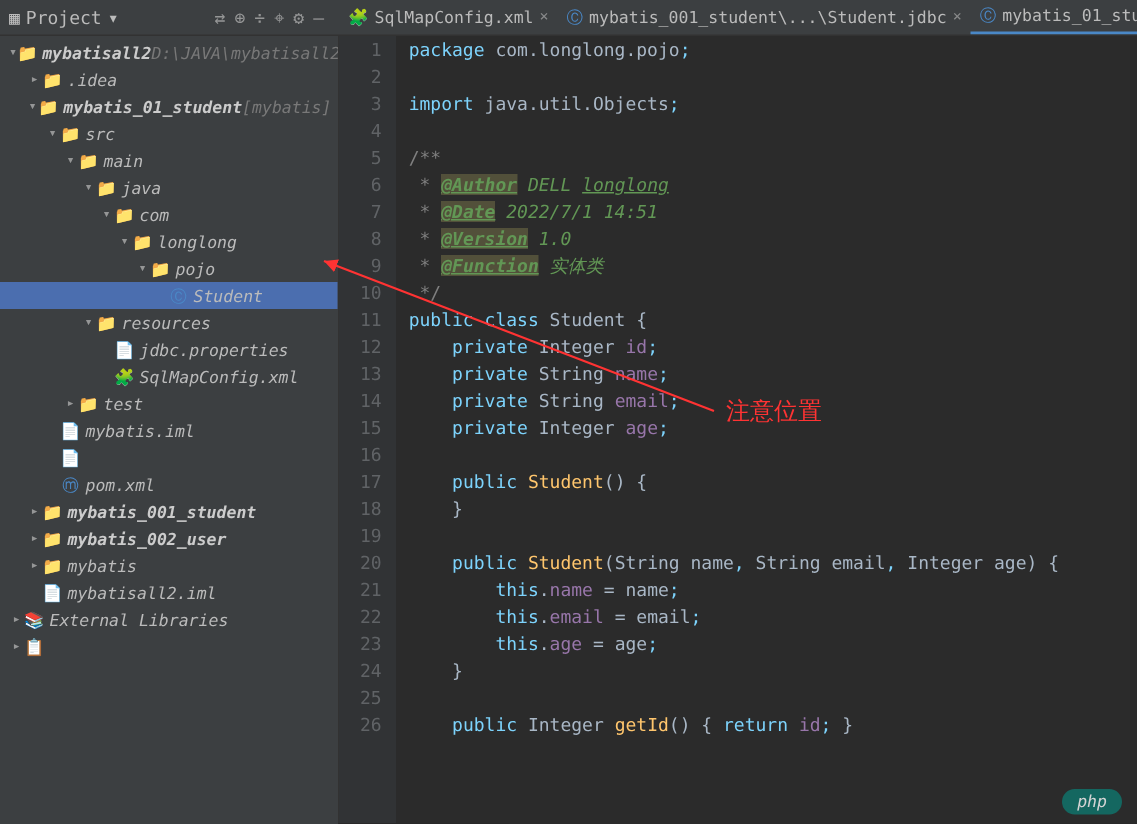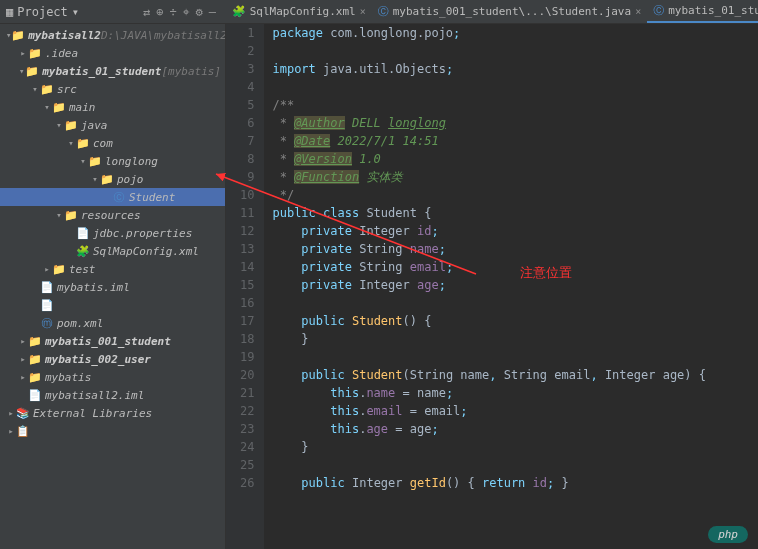--- a/index.html
+++ b/index.html
@@ -89,29 +89,28 @@
   padding: 0 10px 0 14px;
   user-select: none;
 }
 .gutter .ln { height: 18px; line-height: 18px; }
 .code { flex: 1; padding: 0 8px; line-height: 18px; white-space: pre; overflow: hidden; }
 .code .line { height: 18px; }
 .kw { color: #7dd3fc; }
 .fld { color: #9876aa; }
 .cmt { color: #808080; }
 .doc { color: #629755; font-style: italic; }
-.doctag { color: #629755; text-decoration: underline; font-style: italic; background: #52503a; }
+.doctag { color: #629755; text-decoration: underline; font-style: italic; background: #52503a; font-weight: bold; }
 .plain { color: #a9b7c6; }
 .mname { color: #ffc66d; }
 .annot-box {
   position: absolute;
   color: #ff3333;
-  font-size: 13px;
+  font-size: 16px;
   font-family: sans-serif;
-  margin-left: 36px;
 }
 .watermark {
   position: absolute;
   right: 10px;
   bottom: 6px;
   background: #0f766e;
   color: #fff;
   border-radius: 10px;
   padding: 2px 10px;
   font-size: 11px;
@@ -141,21 +140,21 @@
         </div>
     </div>
     <div class="tabs" id="tabs">
         <div class="tab">
           <span style="color: rgb(197, 118, 51);">🧩</span>
           <span>SqlMapConfig.xml</span>
           <span class="close">×</span>
         </div>
         <div class="tab">
           <span style="color: rgb(74, 136, 199);">Ⓒ</span>
-          <span>mybatis_001_student\...\Student.java</span>
+          <span>mybatis_001_student\...\Student.jdbc</span>
           <span class="close">×</span>
         </div>
         <div class="tab active">
           <span style="color: rgb(74, 136, 199);">Ⓒ</span>
           <span>mybatis_01_student\...\Student.java</span>
         </div>
       </div>
   </div>
 
   <div class="main">

